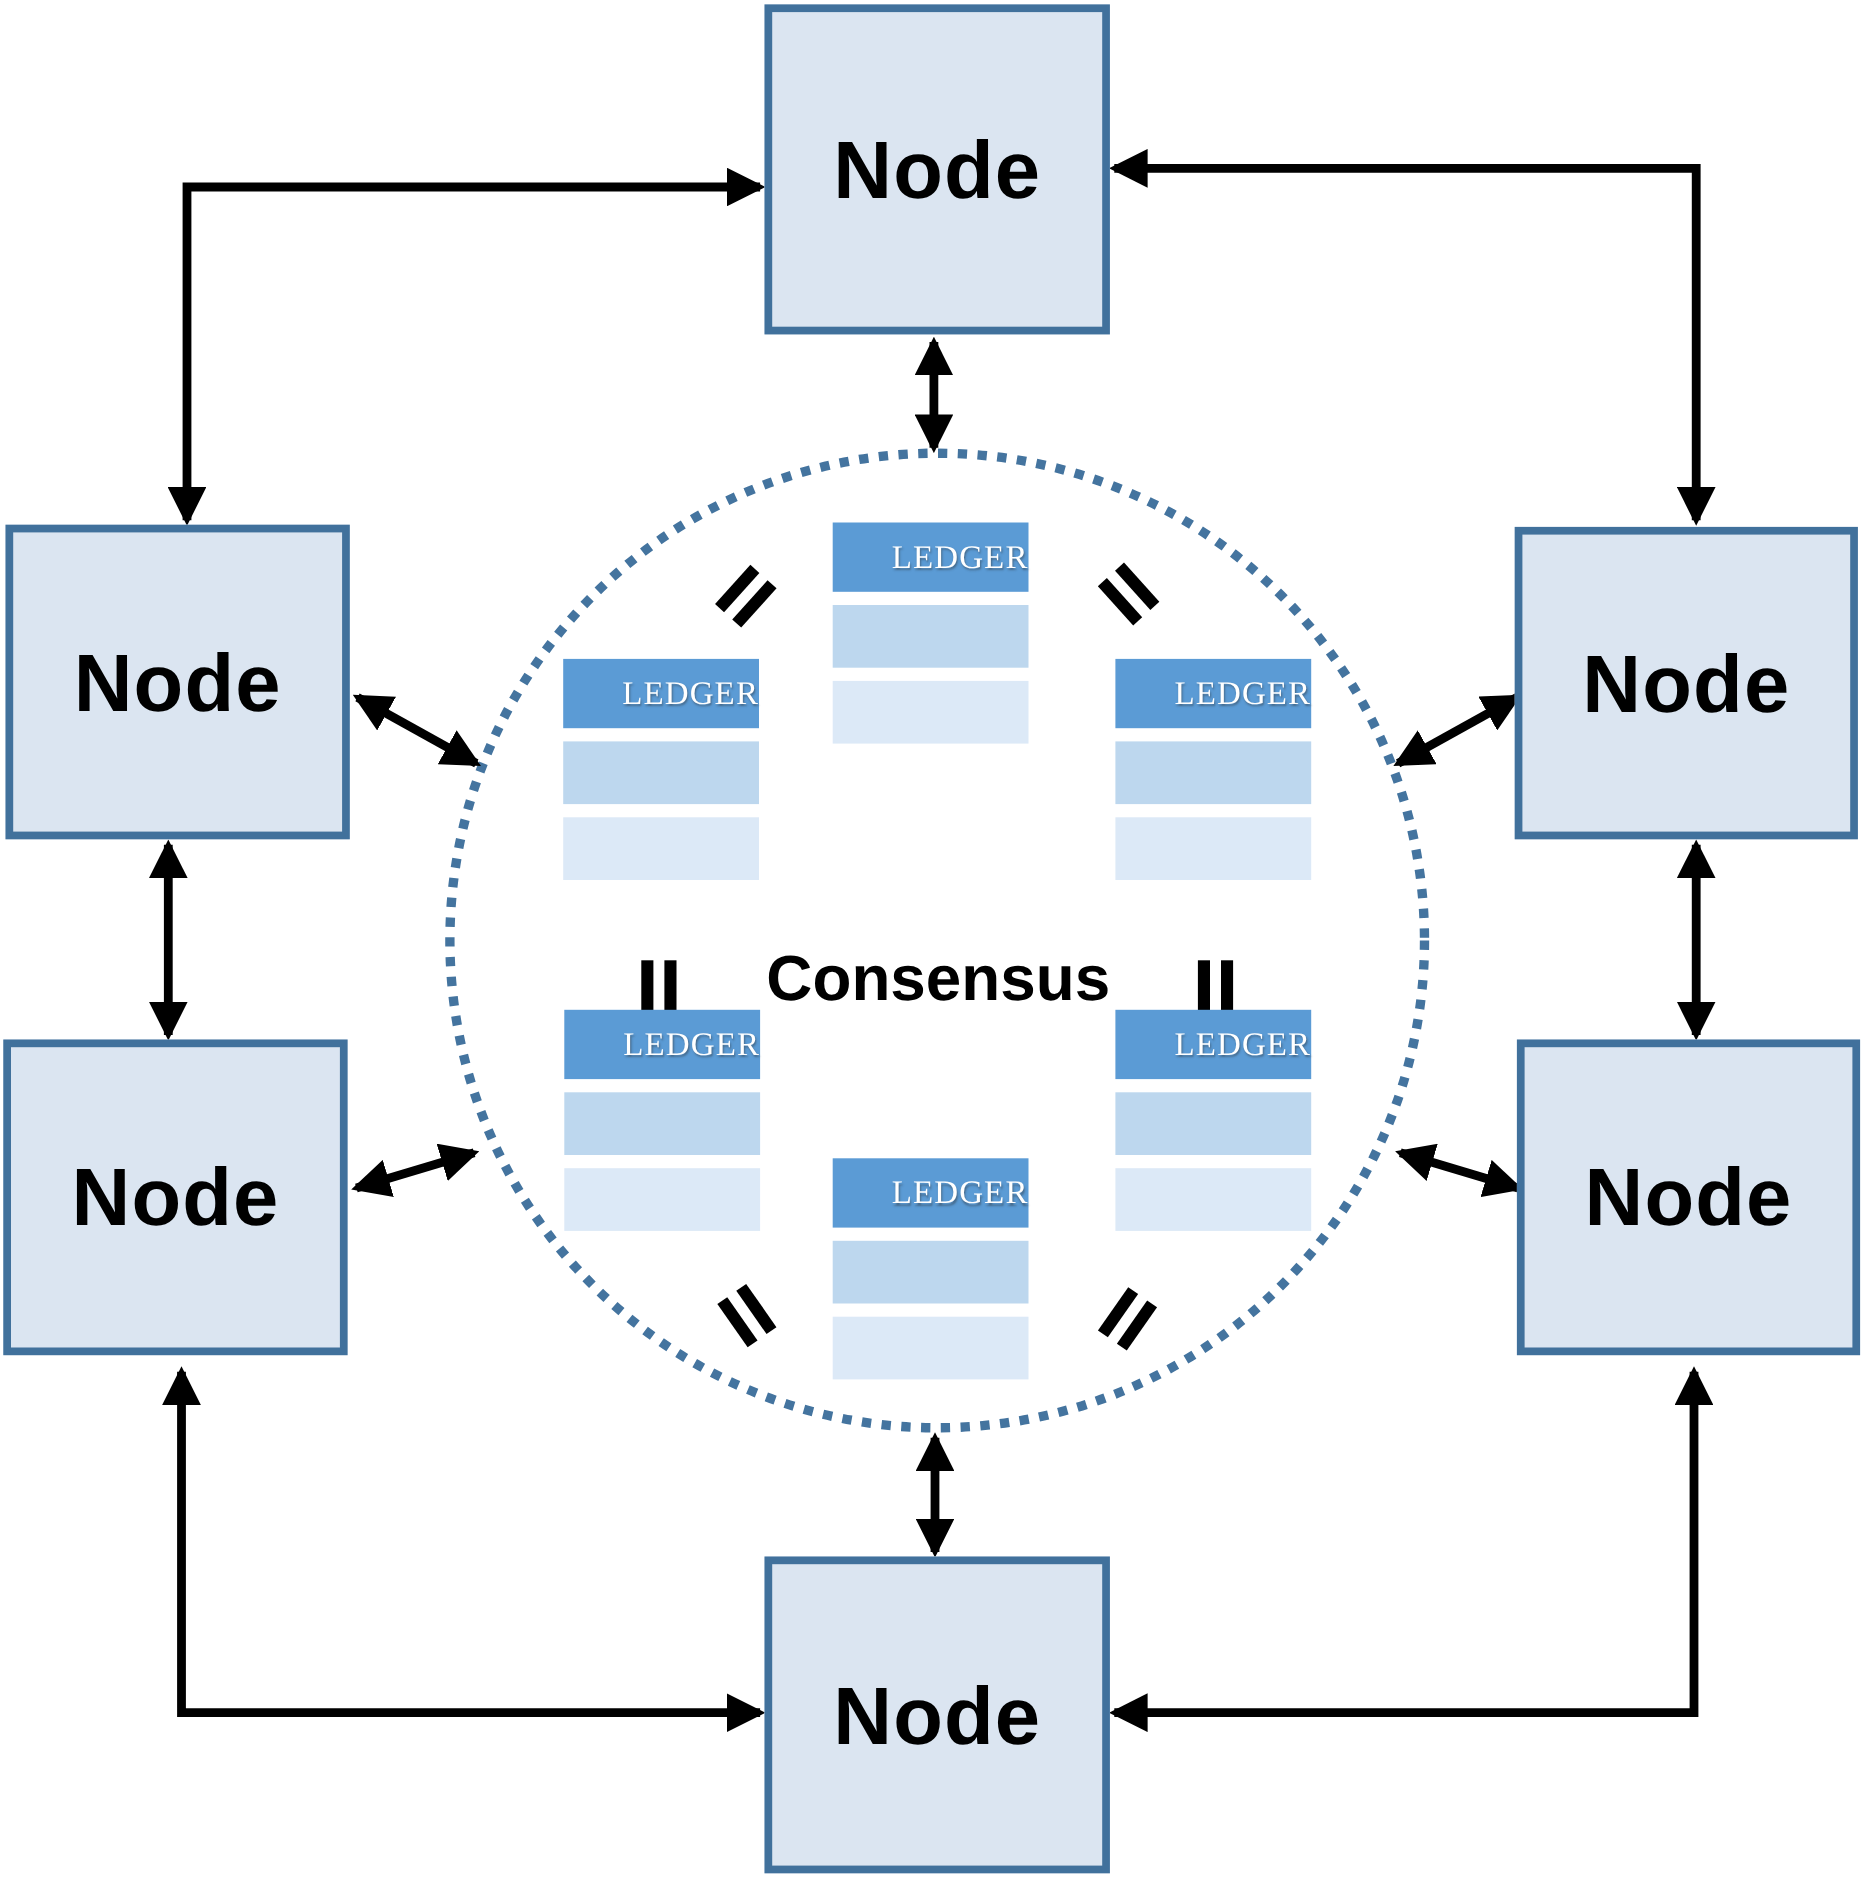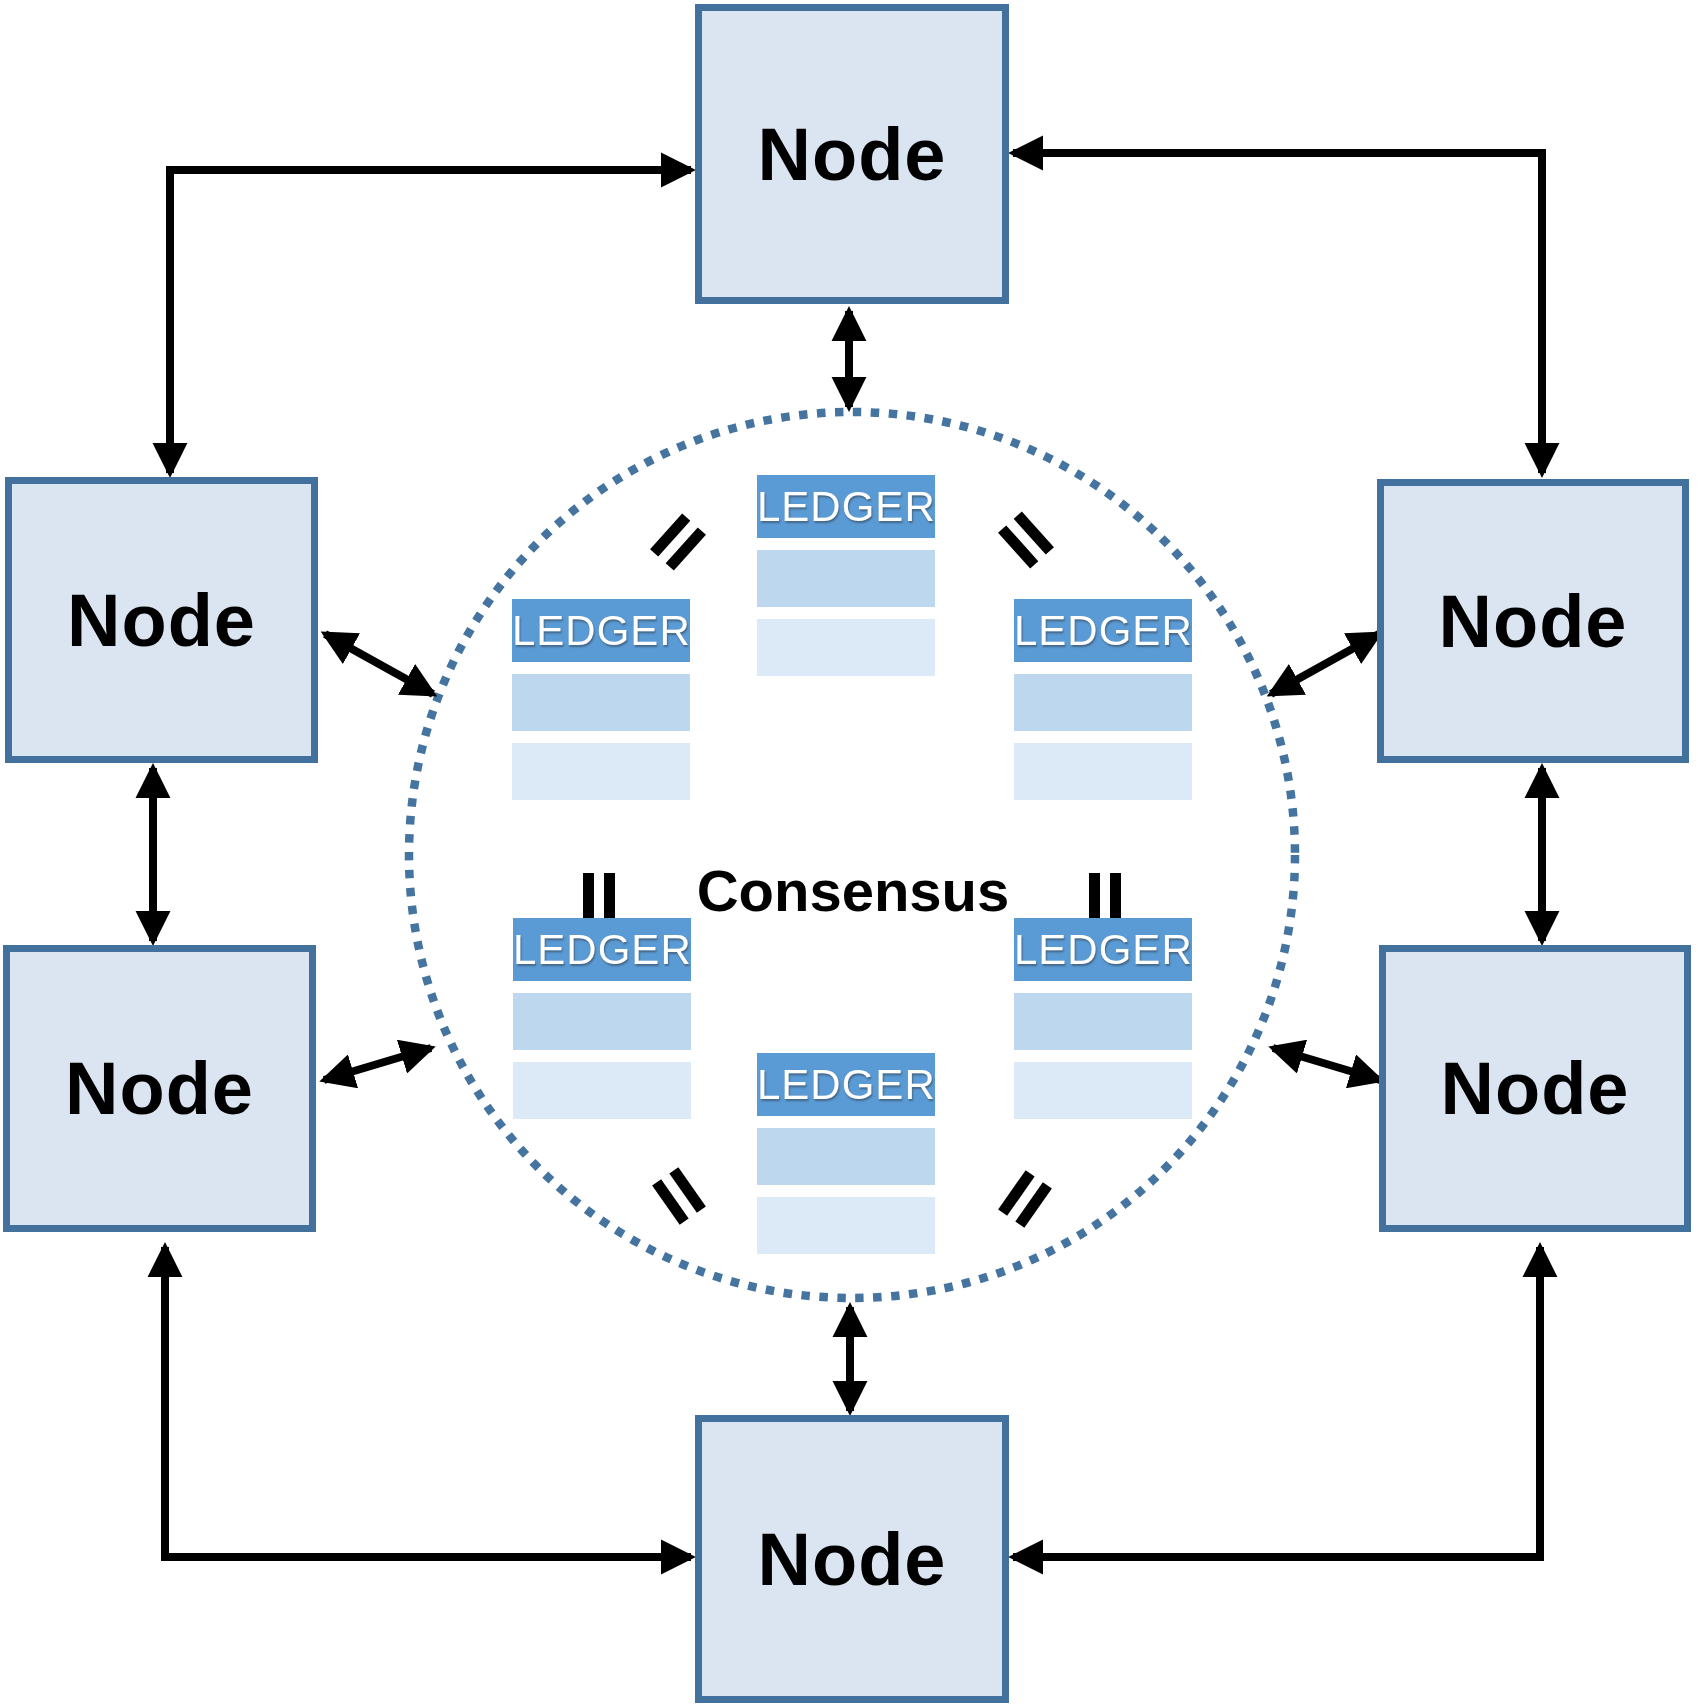--- a/index.html
+++ b/index.html
@@ -32,22 +32,23 @@
   }
   .node span{
     font-size:74px;font-weight:700;color:var(--text-color);
     letter-spacing:1px;
   }
   .ledger{position:absolute;width:178px;}
   .ledger .hdr{
     height:63px;line-height:63px;
     background:var(--ledger-header-fill);
     color:var(--ledger-header-text);
-    font-size:42px;text-align:center;letter-spacing:1px;
+    font-size:30px;text-align:right;letter-spacing:1px;
     text-shadow:1px 2px 2px rgba(40,40,40,.45);
+    font-family:Liberation Serif, serif;
   }
   .ledger .row{height:57px;margin-top:12px;}
   .ledger .row.mid{background:var(--ledger-row1-fill);}
   .ledger .row.light{background:var(--ledger-row2-fill);}
   .consensus{
     position:absolute;left:853px;top:890px;
     transform:translate(-50%,-50%);
     font-size:58px;font-weight:700;color:var(--text-color);
     white-space:nowrap;
   }

